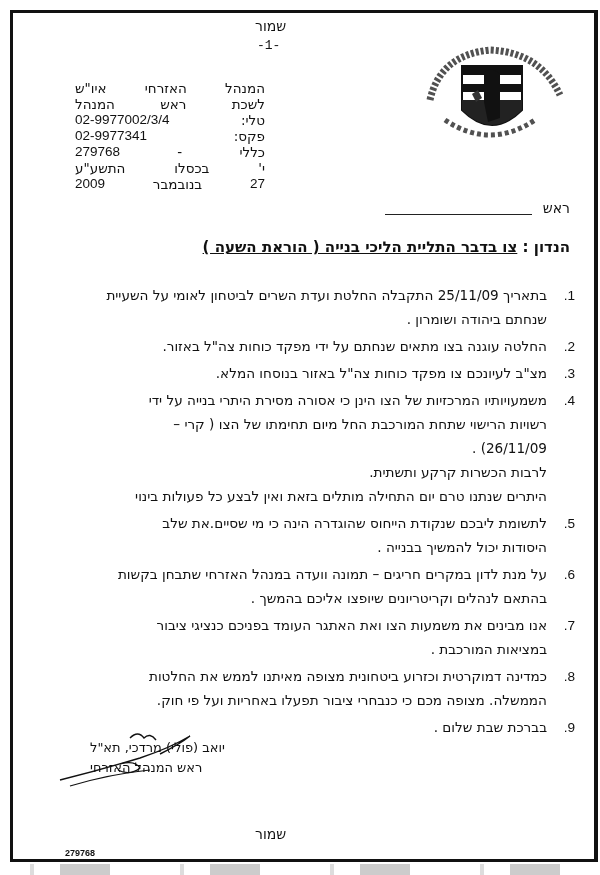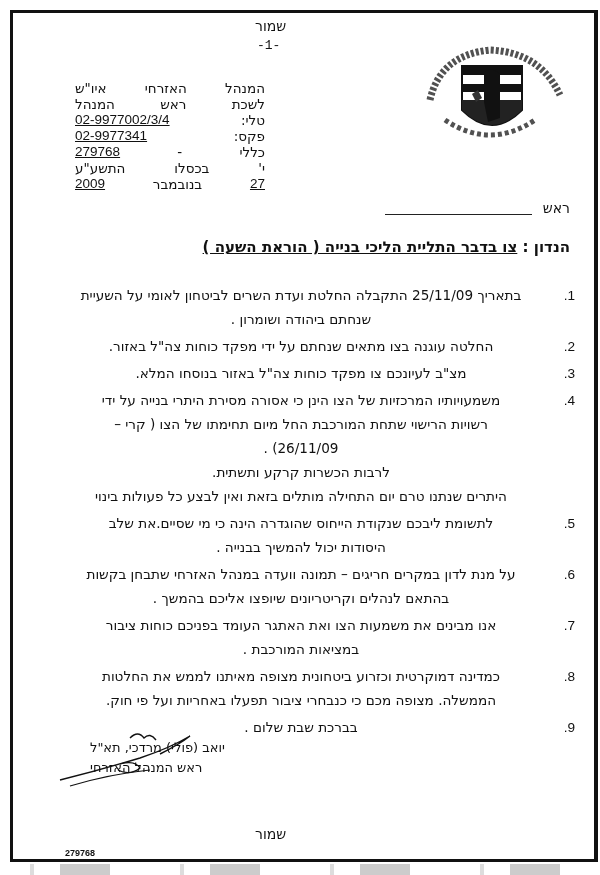--- a/index.html
+++ b/index.html
@@ -6,31 +6,31 @@
   body { width:600px; height:875px; position:relative; overflow:hidden; font-family:"DejaVu Sans", sans-serif; color:#111; }
   .frame { position:absolute; left:10px; top:10px; width:588px; height:852px; border-top:3px solid #111; border-left:3px solid #111; border-right:4px solid #111; border-bottom:3px solid #111; box-sizing:border-box; }
   .bottom-noise { position:absolute; left:0; top:864px; width:600px; height:11px; background:repeating-linear-gradient(90deg,#fff 0,#fff 30px,#bbb 30px,#bbb 34px,#fff 34px,#fff 60px,#999 60px,#999 110px,#fff 110px,#fff 150px); opacity:0.5; }
   .abs { position:absolute; }
   .classification-top { left:255px; top:18px; font-size:14px; direction:rtl; }
   .page-num { left:257px; top:38px; font-size:13px; font-family:"Liberation Mono", monospace; }
   .logo { left:410px; top:40px; width:165px; height:100px; }
   .header-block { left:75px; top:80px; width:190px; font-size:13.5px; direction:rtl; line-height:16px; }
   .header-row { display:flex; justify-content:space-between; white-space:nowrap; }
   .header-row span { display:inline-block; }
-  .header-row .num { direction:ltr; font-family:"Liberation Sans", sans-serif;text-decoration:underline; }
+  .header-row .num { direction:ltr; font-family:"Liberation Sans", sans-serif; }
   .to-line { left:385px; top:200px; width:185px; height:18px; direction:rtl; font-size:14px; }
   .to-line .label { position:absolute; right:0; top:0; }
   .to-line .line { position:absolute; left:0; right:38px; top:14px; border-bottom:1.5px solid #222; }
   .subject { left:110px; top:238px; width:460px; direction:rtl; font-size:15px; font-weight:bold; text-align:right; white-space:nowrap; }
   .subject .prefix { font-weight:bold; }
   .subject .underlined { text-decoration:underline; }
   .items { left:55px; top:284px; width:520px; direction:rtl; font-size:13.6px; line-height:23px; }
   .item { display:flex; flex-direction:row; margin-bottom:4px; }
   .item .num { width:28px; flex:0 0 28px; text-align:right; font-family:"Liberation Sans", sans-serif; }
-  .item .text { flex:1; text-align:center; }
+  .item .text { flex:1; text-align:right; }
   .item .text p { margin:0; }
   .item .text p.cont { margin-top:1px; }
   .signature { left:40px; top:730px; width:180px; height:60px; }
   .sig-name { left:90px; top:740px; font-size:13px; direction:rtl; white-space:nowrap; }
   .sig-title { left:90px; top:760px; font-size:13px; direction:rtl; white-space:nowrap;text-align:right; }
   .classification-bottom { left:255px; top:826px; font-size:14px; direction:rtl; }
   .doc-id { left:65px; top:848px; font-size:9px; font-weight:bold; font-family:"Liberation Sans", sans-serif; }
 </style>
 </head>
 <body>
@@ -140,21 +140,21 @@
   <div class="item">
     <span class="num">6.</span>
     <div class="text">
       <p>על מנת לדון במקרים חריגים – תמונה וועדה במנהל האזרחי שתבחן בקשות</p>
       <p class="cont">בהתאם לנהלים וקריטריונים שיופצו אליכם בהמשך .</p>
     </div>
   </div>
   <div class="item">
     <span class="num">7.</span>
     <div class="text">
-      <p>אנו מבינים את משמעות הצו ואת האתגר העומד בפניכם כוחות ציבור</p>
+      <p>אנו מבינים את משמעות הצו ואת האתגר העומד בפניכם כנציגי ציבור</p>
       <p class="cont">במציאות המורכבת .</p>
     </div>
   </div>
   <div class="item">
     <span class="num">8.</span>
     <div class="text">
       <p>כמדינה דמוקרטית וכזרוע ביטחונית מצופה מאיתנו לממש את החלטות</p>
       <p class="cont">הממשלה. מצופה מכם כי כנבחרי ציבור תפעלו באחריות ועל פי חוק.</p>
     </div>
   </div>

